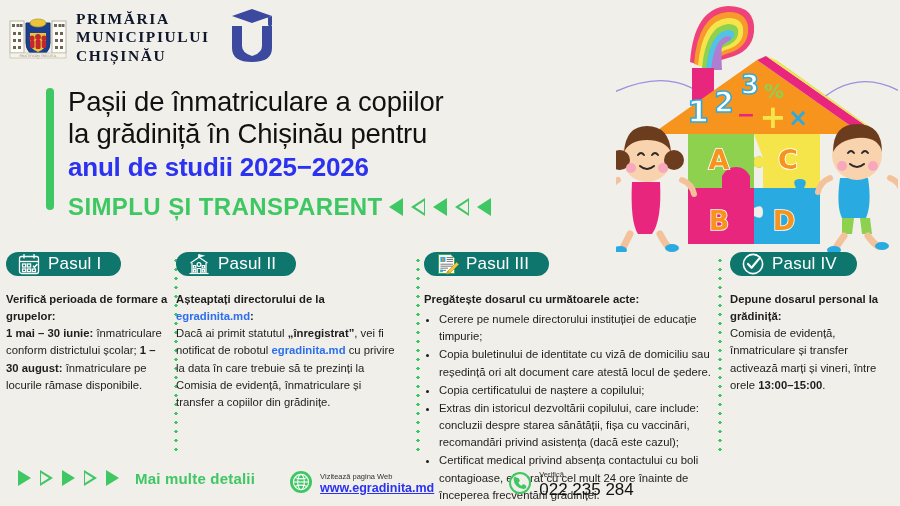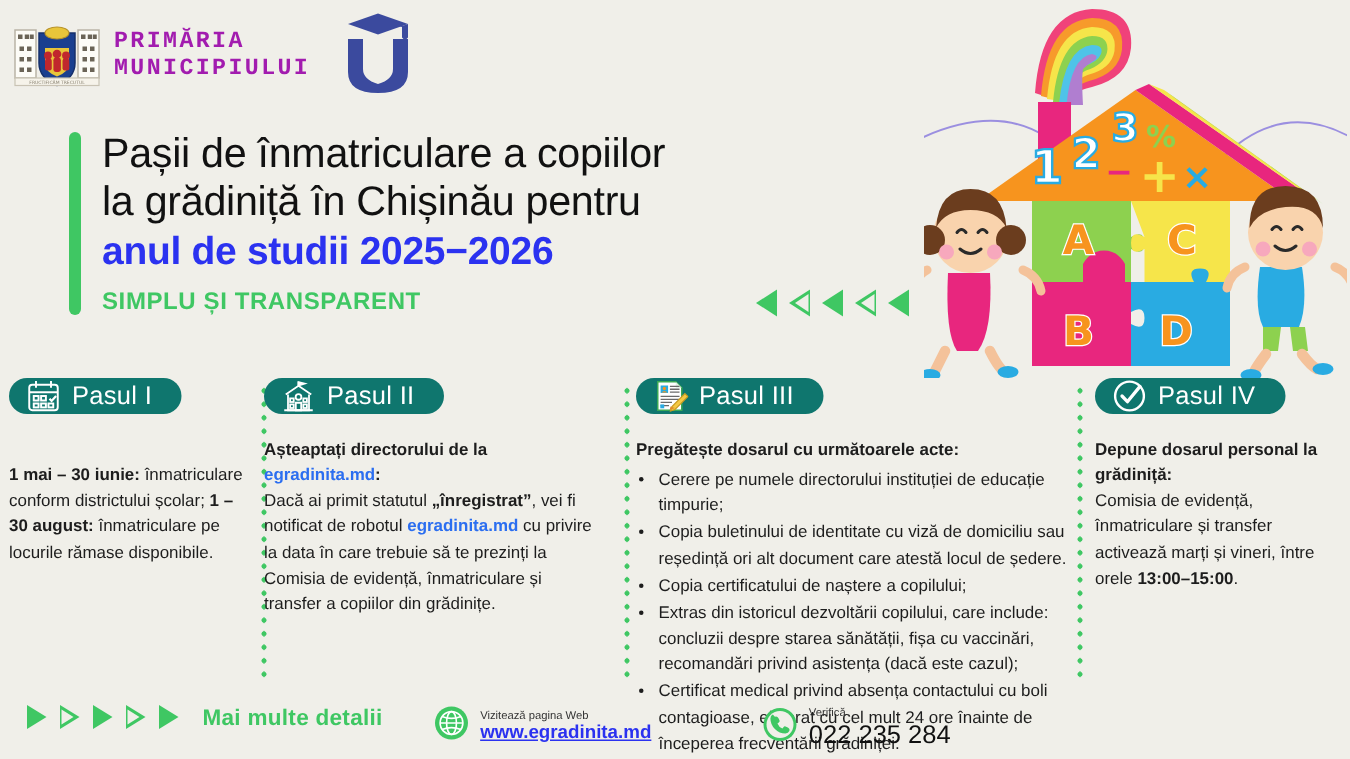--- a/index.html
+++ b/index.html
@@ -8,36 +8,36 @@
     background:#f0efe9;
     font-family:"Liberation Sans", sans-serif;
     position:relative;
   }
   .page{position:relative;width:900px;height:506px;}
 
   
   .header{position:absolute;left:0;top:0;width:900px;height:72px;}
   .logo-primaria{position:absolute;left:8px;top:10px;display:flex;align-items:center;gap:8px;}
   .coat{width:60px;height:52px;position:relative;}
-  .primaria-text{font-family:Liberation Mono, monospace;font-weight:700;color:#a21caf;
+  .primaria-text{font-family:Liberation Serif, serif;font-weight:700;color:#0f172a;
     font-size:15.5px;line-height:1.18;letter-spacing:1.6px;}
   .logo-dgets{position:absolute;left:228px;top:8px;display:flex;align-items:flex-start;gap:7px;}
   .dgets-mark{width:48px;height:54px;}
   .dgets-text{padding-top:4px;}
   .dgets-top{font-size:5.6px;font-weight:700;color:#3b4a9e;letter-spacing:.45px;margin-bottom:1px;}
   .dgets-main{font-size:11.2px;font-weight:700;color:#3b4a9e;letter-spacing:.25px;line-height:1.27;}
 
   
   .title-wrap{position:absolute;left:46px;top:86px;width:560px;}
   .title-bar{position:absolute;left:0;top:2px;width:8px;height:122px;background:#3fc763;border-radius:5px;}
   .title-text{margin-left:22px;}
   .t1{font-size:27.5px;font-weight:400;color:#111;line-height:1.16;letter-spacing:-.2px;}
   .t2{font-size:26px;font-weight:700;color:#2b32f0;line-height:1.2;margin-top:2px;letter-spacing:-.2px;}
-  .t3{font-size:16px;font-weight:700;color:#3fc763;letter-spacing:.4px;margin-top:10px;
-      display:flex;align-items:center;justify-content:space-between;}
+  .t3{font-size:24px;font-weight:700;color:#3fc763;letter-spacing:.4px;margin-top:10px;
+      display:flex;align-items:center;}
   .arrows{display:flex;align-items:center;gap:8px;margin-left:6px;}
   .tri{width:0;height:0;border-top:9px solid transparent;border-bottom:9px solid transparent;
        border-right:14px solid #3fc763;}
   .tri-o{width:0;height:0;border-top:9px solid transparent;border-bottom:9px solid transparent;
        border-right:14px solid #3fc763;position:relative;}
   .tri-o:after{content:"";position:absolute;left:4px;top:-6px;width:0;height:0;
        border-top:6px solid transparent;border-bottom:6px solid transparent;border-right:9px solid #f0efe9;}
 
   
   .illo{position:absolute;right:2px;top:0px;width:282px;height:252px;}
@@ -128,20 +128,21 @@
             <rect x="27.6" y="28.5" width="5" height="9.5" rx="1.6"></rect>
             <rect x="33.7" y="29" width="4.5" height="8" rx="1.5"></rect>
           </g>
           <rect x="2" y="42" width="56" height="5" fill="#f6f3ea" stroke="#c9c3b4" stroke-width=".8"></rect>
           <text x="30" y="46" font-size="3" fill="#8c8575" text-anchor="middle" font-family="DejaVu Sans">FRUCTIFICĂM TRECUTUL</text>
         </svg>
       </div>
       <div class="primaria-text">
         <div>PRIMĂRIA</div>
         <div>MUNICIPIULUI</div>
+        <div>CHIȘINĂU</div>
       </div>
     </div>
 
     <div class="logo-dgets">
       <div class="dgets-mark">
         <svg width="48" height="54" viewBox="0 0 48 54">
           <g fill="#3b4a9e">
             <path d="M24 1 L44 8 L24 15 L4 8 Z"></path>
             <path d="M38 10 l6 -2 v9 l-2 2 l-2 -2 v-7 z"></path>
             <path d="M4 18 h10 v20 q0 7 10 10 q10 -3 10 -10 v-20 h10 v22 q0 14 -20 14 q-20 0 -20 -14 z"></path>
@@ -266,21 +267,21 @@
               <rect x="10.4" y="12" width="3.2" height="3"></rect>
             <path d="M16 13.8 l1.4 1.5 l3 -3.3" stroke-width="1.5"></path>
             <rect x="5.5" y="17" width="3.2" height="2.6"></rect>
               <rect x="10.4" y="17" width="3.2" height="2.6"></rect>
             <rect x="15.3" y="17" width="3.2" height="2.6"></rect>
           </svg>
         </span>
         <span class="pill-label">Pasul I</span>
       </div>
       <div class="body-text">
-        <br>
+        <b>Verifică perioada de formare a grupelor:</b><br>
         <b>1 mai – 30 iunie:</b>
         <span>înmatriculare conform districtului școlar;</span>
         <b>1 – 30 august:</b>
         <span>înmatriculare pe locurile rămase disponibile.</span>
       </div>
     </div>
 
     <div class="col c2">
       <div class="pill">
         <span class="pill-icon">

